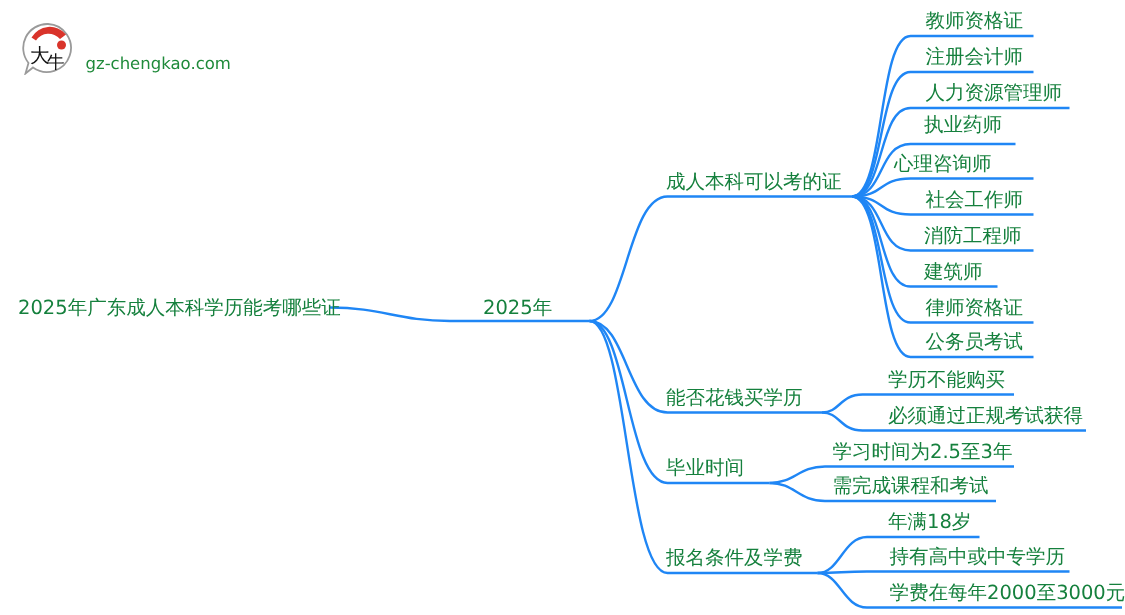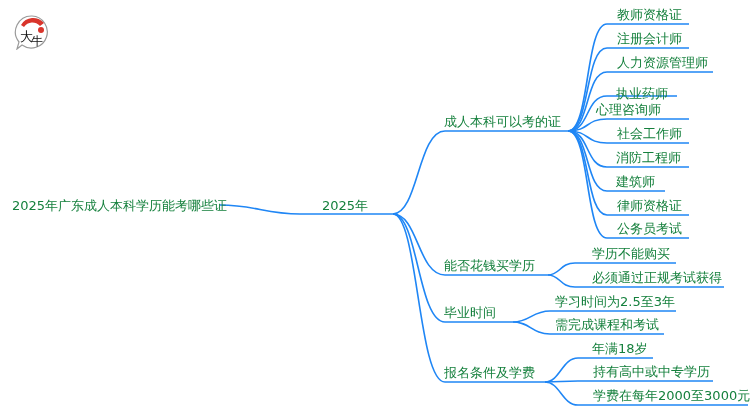--- a/index.html
+++ b/index.html
@@ -31,20 +31,21 @@
 <body>
 
 <div class="logo">
   <svg class="logo-badge" viewBox="0 0 36 36" width="36" height="36">
     <path d="M18 2 A16 16 0 1 1 8 31 L3 35 L5 28 A16 16 0 0 1 18 2 Z" fill="#ffffff" stroke="#9a9a9a" stroke-width="1.2"></path>
     <path d="M7 11 A14 14 0 0 1 30 9 L26 12 A10 10 0 0 0 10 13 Z" fill="#d9342b"></path>
     <circle cx="27" cy="16" r="3" fill="#d9342b"></circle>
     <text x="6" y="27" font-size="13" font-family="DejaVu Serif, serif" fill="#111">大</text>
     <text x="17" y="31" font-size="12" font-family="DejaVu Serif, serif" fill="#111">牛</text>
   </svg>
+  <div class="logo-url">gz-chengkao.com</div>
 </div>
 
 <svg class="links" width="750" height="410">
   <g fill="none" stroke="#1f86f5" stroke-width="1.6">
 
     <path d="M220 205 C 255 205, 265 214, 300 214 L 393 214"></path>
 
     <path d="M393 214 C 418 214, 418 131, 445 131 L 568 131"></path>
     <path d="M393 214 C 418 214, 418 275, 445 275 L 548 275"></path>
     <path d="M393 214 C 418 214, 418 322, 445 322 L 513 322"></path>
@@ -77,21 +78,21 @@
 <div class="node" style="left:322px; top:198px;">2025年</div>
 
 <div class="node" style="left:444px; top:114px;">成人本科可以考的证</div>
 <div class="node" style="left:444px; top:258px;">能否花钱买学历</div>
 <div class="node" style="left:444px; top:305px;">毕业时间</div>
 <div class="node" style="left:444px; top:365px;">报名条件及学费</div>
 
 <div class="node" style="left:617px; top:7px;">教师资格证</div>
 <div class="node" style="left:617px; top:31px;">注册会计师</div>
 <div class="node" style="left:617px; top:55px;">人力资源管理师</div>
-<div class="node" style="left:616px; top:86px;">执业药师</div>
+<div class="node" style="left:616px; top:76px;">执业药师</div>
 <div class="node" style="left:596px; top:102px;">心理咨询师</div>
 <div class="node" style="left:617px; top:126px;">社会工作师</div>
 <div class="node" style="left:616px; top:150px;">消防工程师</div>
 <div class="node" style="left:616px; top:174px;">建筑师</div>
 <div class="node" style="left:617px; top:198px;">律师资格证</div>
 <div class="node" style="left:617px; top:221px;">公务员考试</div>
 
 <div class="node" style="left:592px; top:246px;">学历不能购买</div>
 <div class="node" style="left:592px; top:270px;">必须通过正规考试获得</div>
 

